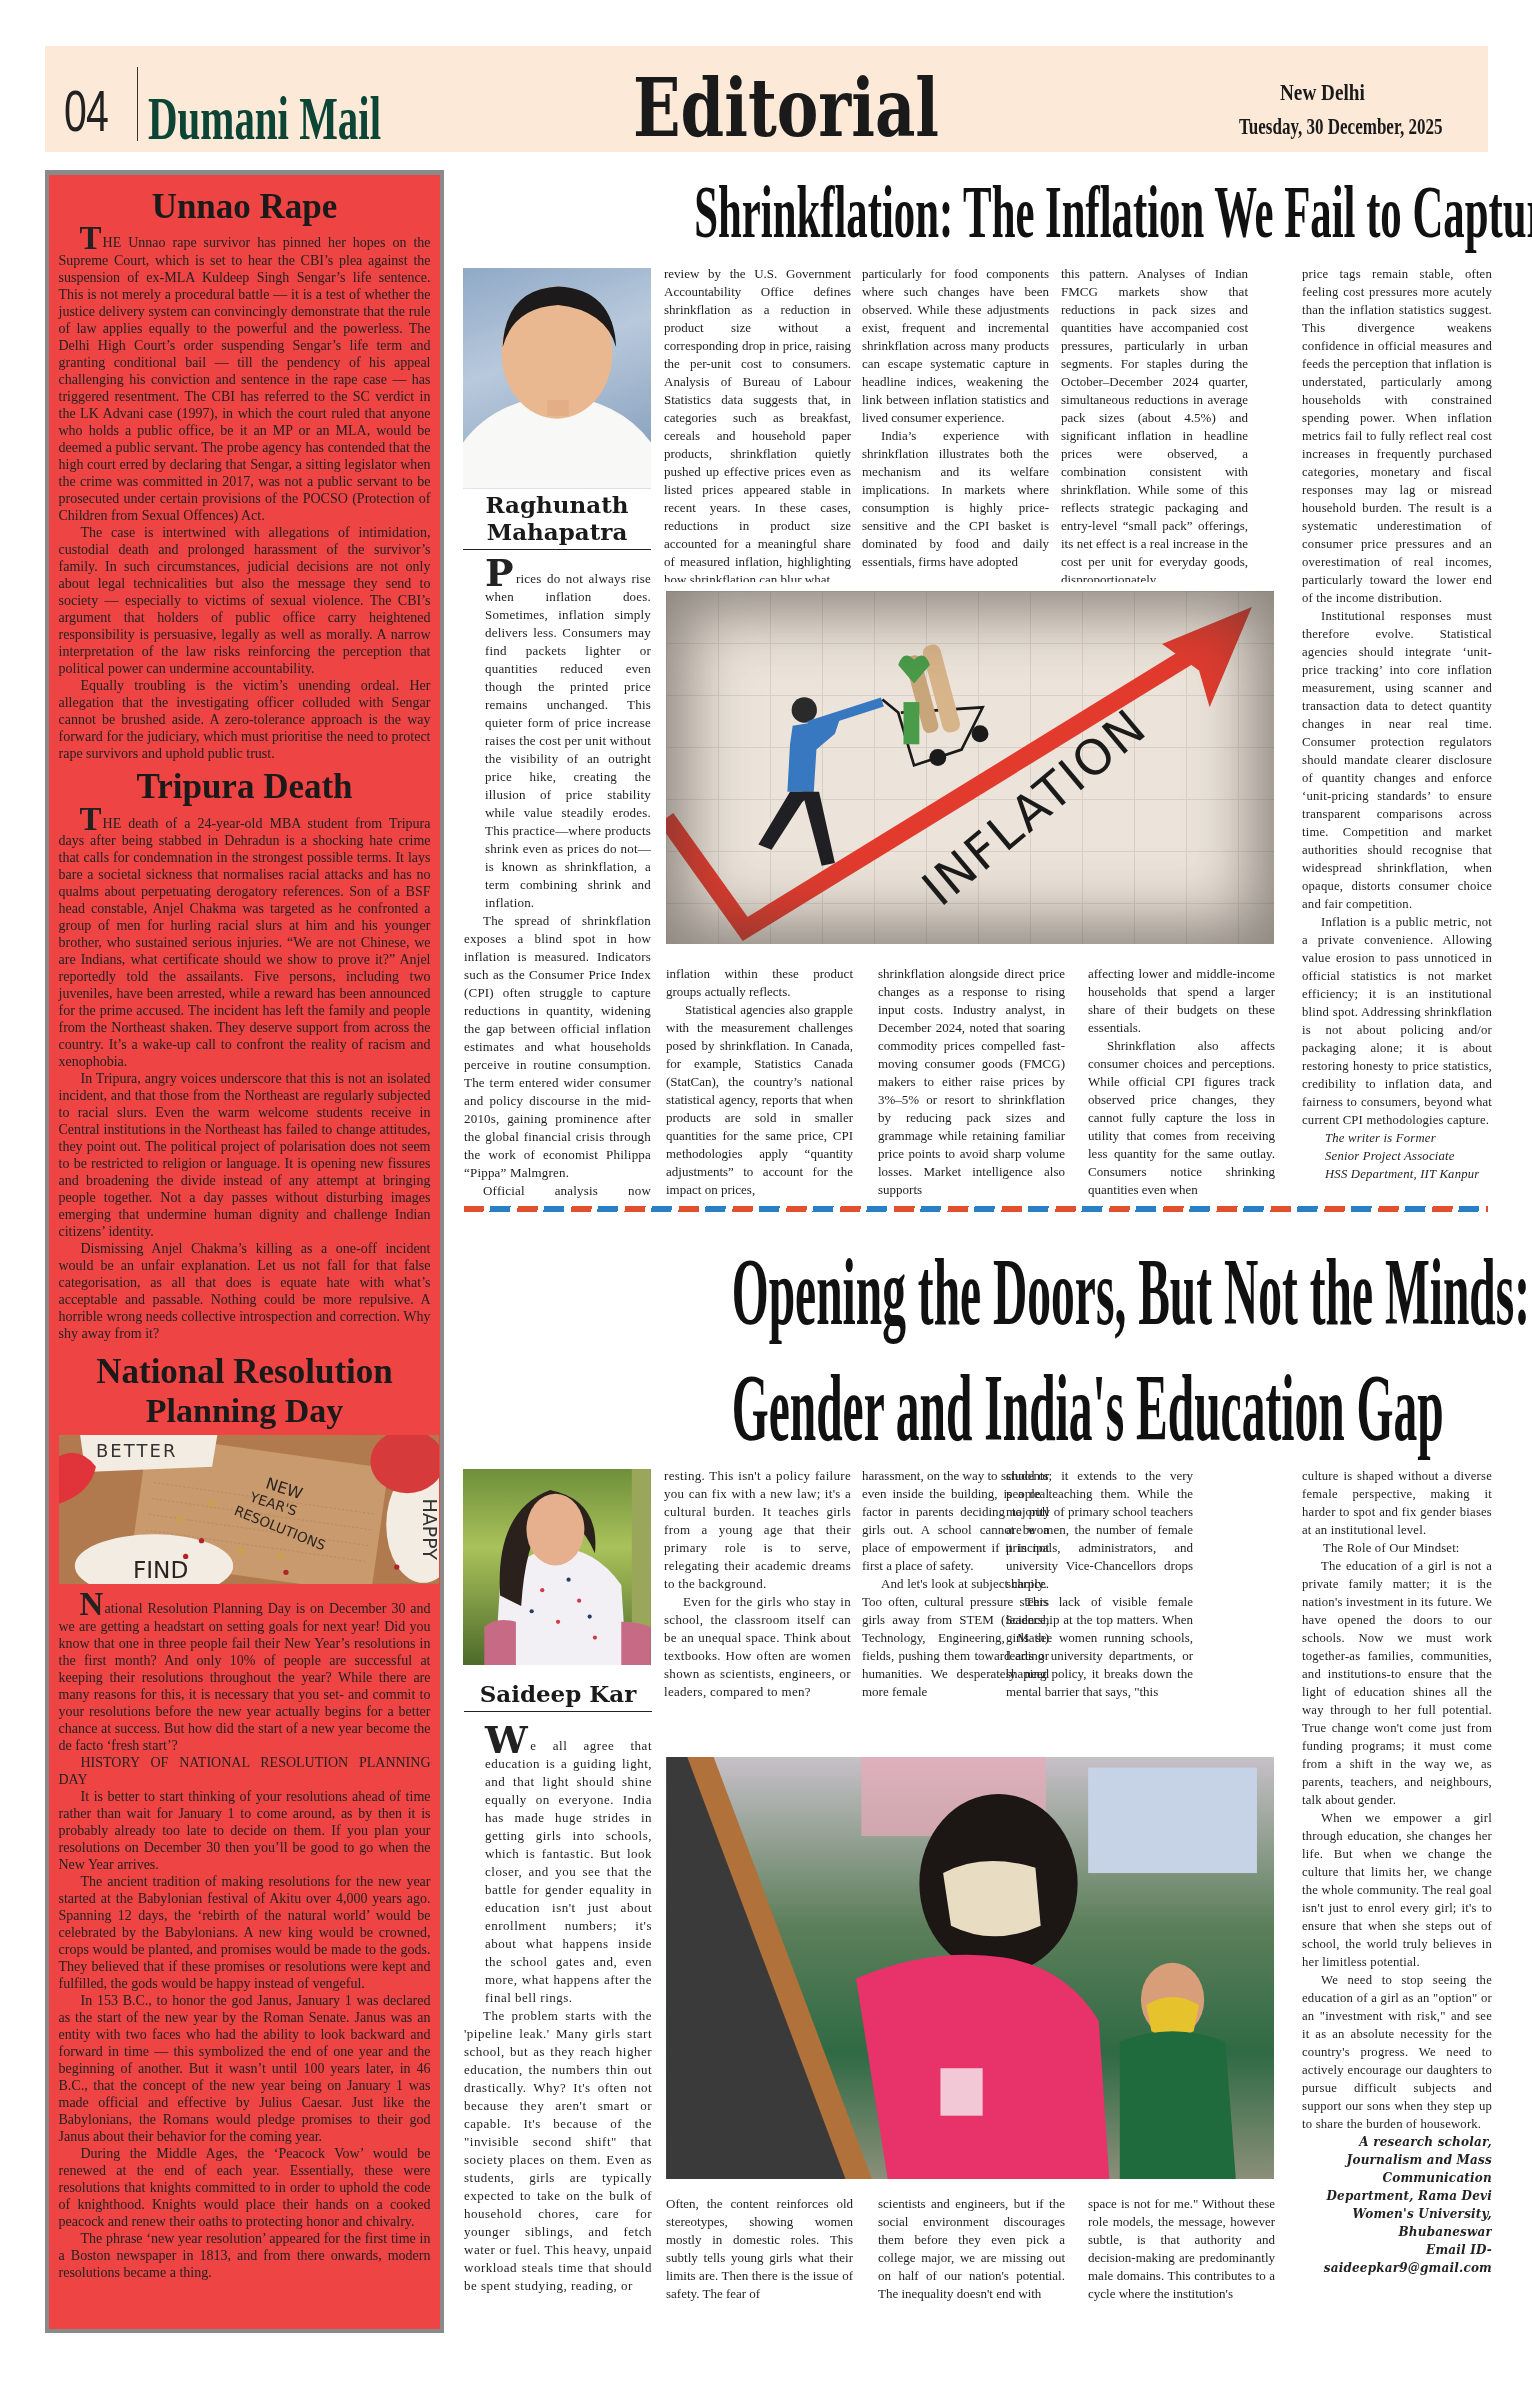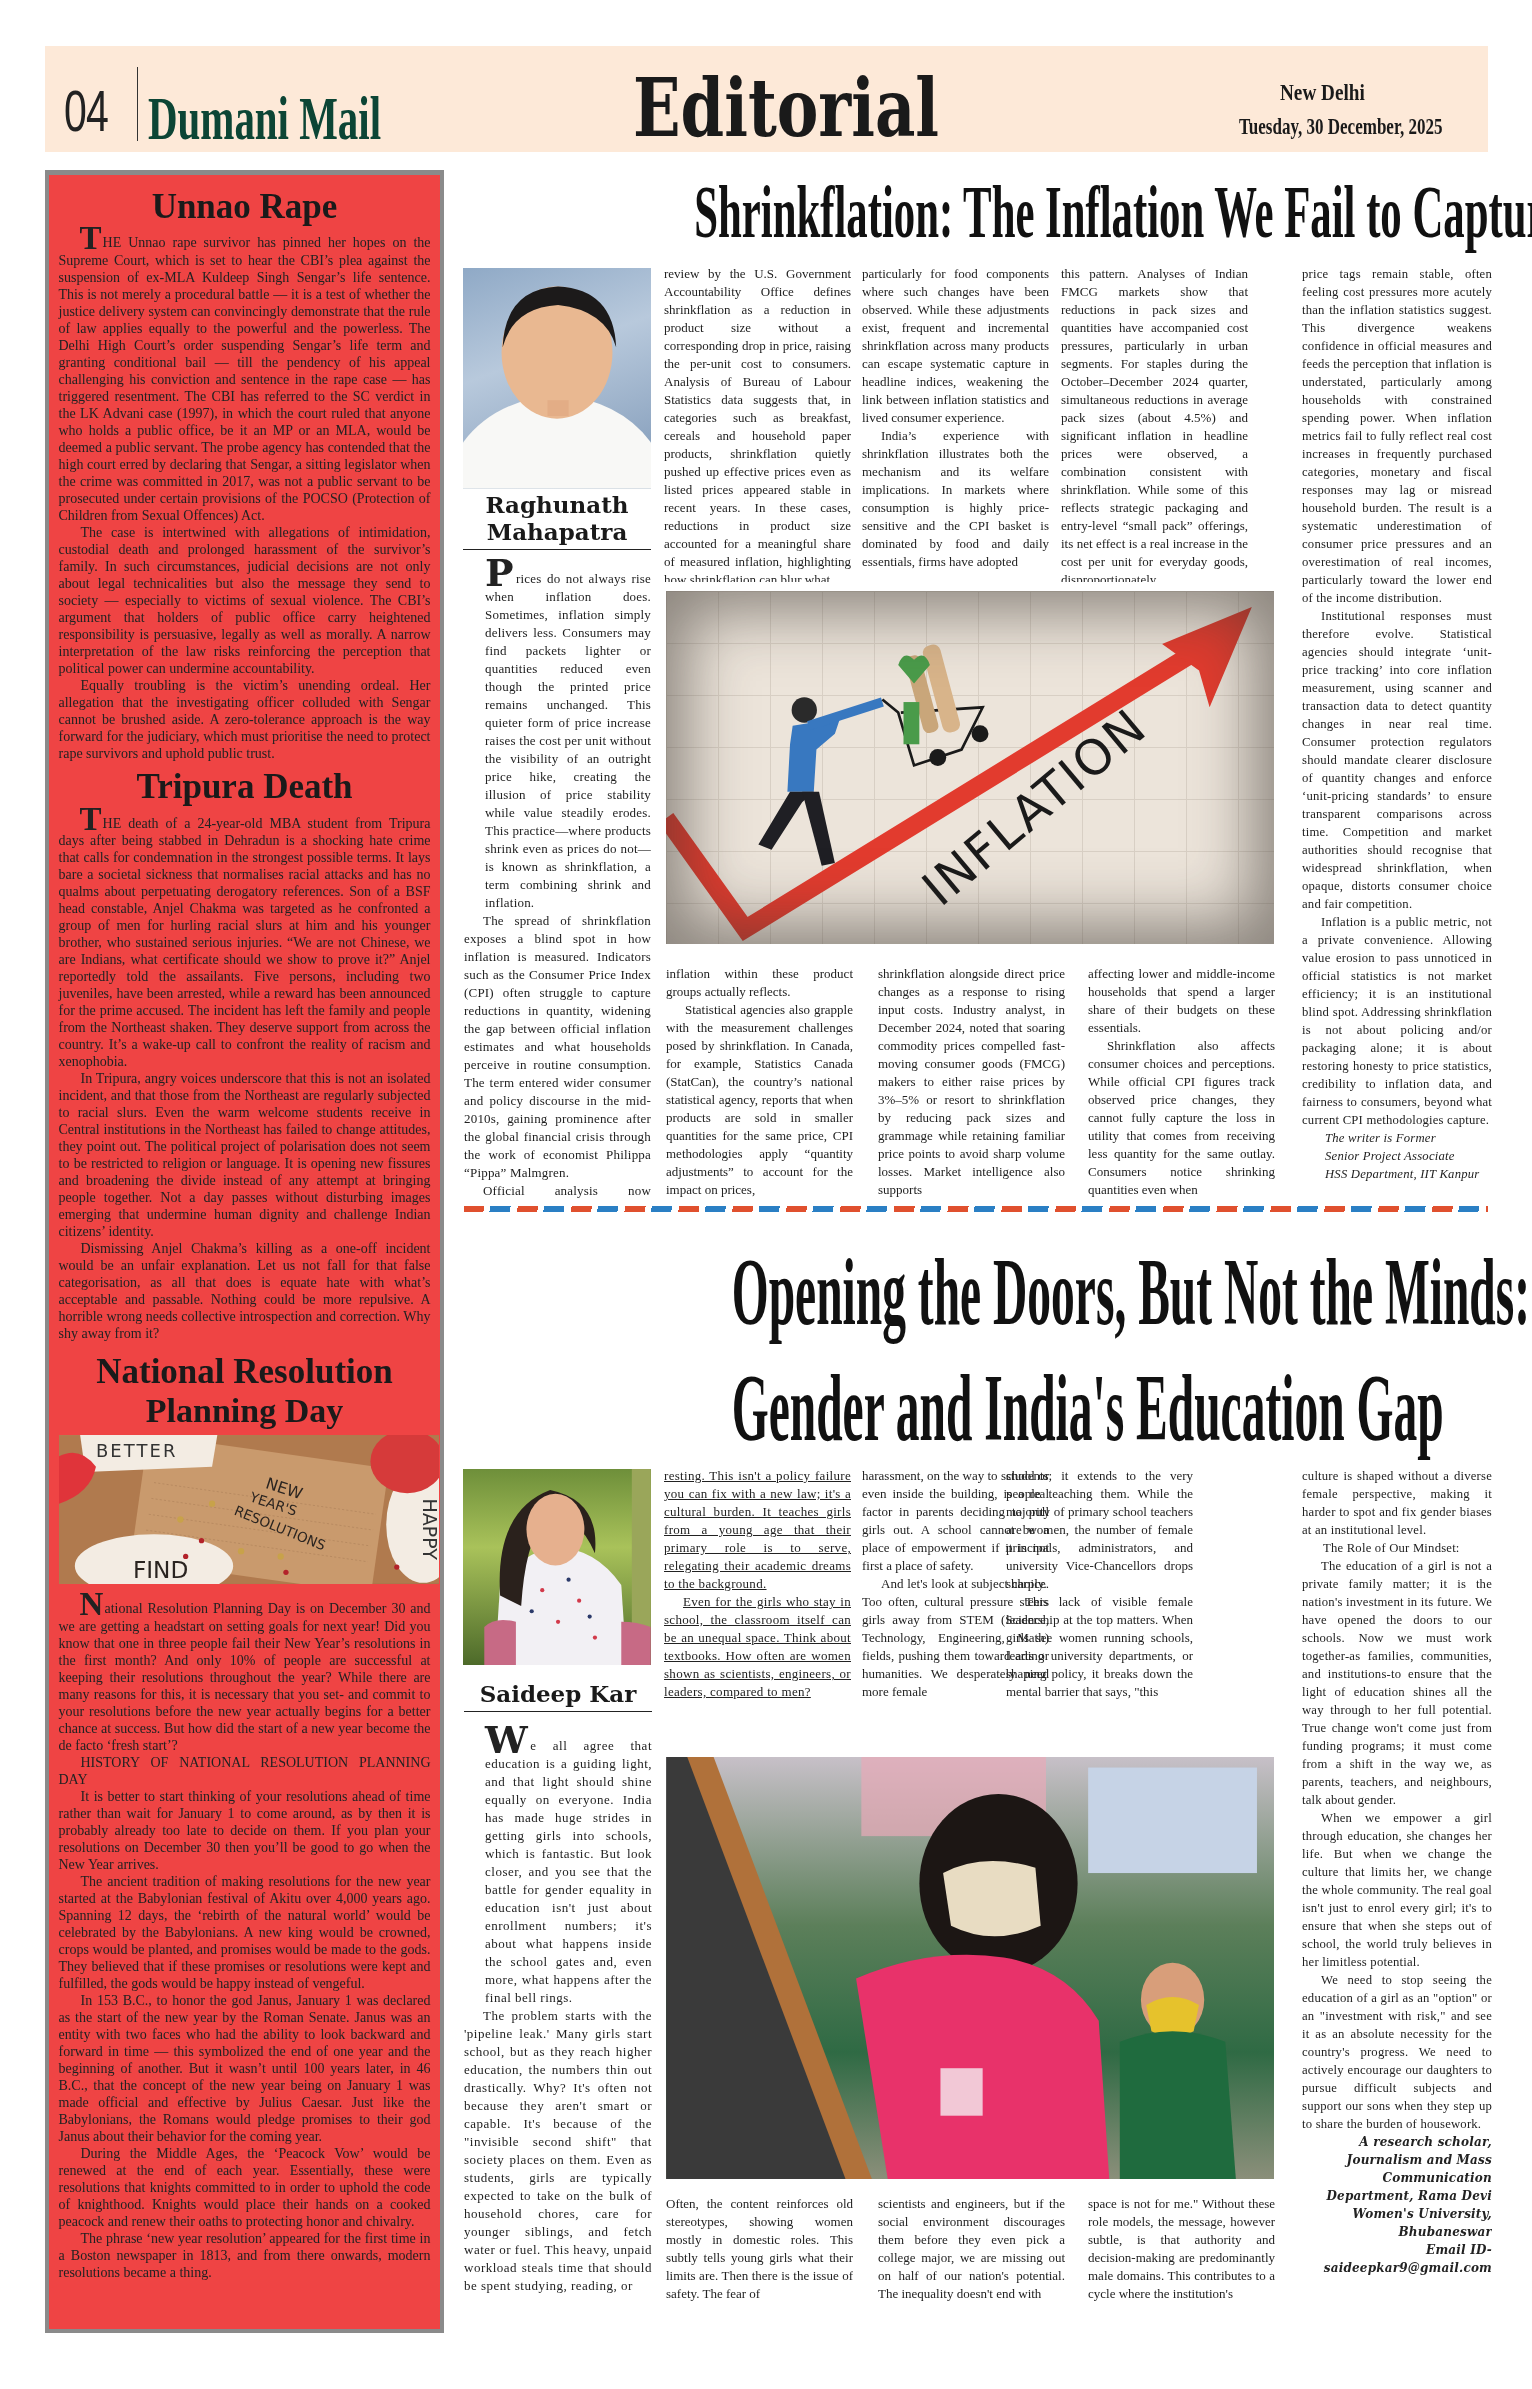--- a/index.html
+++ b/index.html
@@ -231,21 +231,21 @@
       </g>
   </svg>
 </div>
 <div class="byline" style="left:464px; top:1680px; width:188px;">Saideep Kar</div>
 
 <div class="col wide" style="left:464px; top:1725px; width:188px; height:633px; letter-spacing:0.5px;">
   <p class="noindent" style="padding-left:21px"><span class="drop-big">W</span><span>e all agree that education is a guiding light, and that light should shine equally on everyone. India has made huge strides in getting girls into schools, which is fantastic. But look closer, and you see that the battle for gender equality in education isn't just about enrollment numbers; it's about what happens inside the school gates and, even more, what happens after the final bell rings.</span></p>
   <p>The problem starts with the 'pipeline leak.' Many girls start school, but as they reach higher education, the numbers thin out drastically. Why? It's often not because they aren't smart or capable. It's because of the "invisible second shift" that society places on them. Even as students, girls are typically expected to take on the bulk of household chores, care for younger siblings, and fetch water or fuel. This heavy, unpaid workload steals time that should be spent studying, reading, or</p>
 </div>
 
-<div class="col condensed" style="left:664px; top:1467px; width:187px; height:285px; letter-spacing:0.3px;text-decoration:underline;">
+<div class="col condensed" style="left:664px; top:1467px; width:187px; height:285px; letter-spacing:0.3px;">
   <p class="noindent">resting. This isn't a policy failure you can fix with a new law; it's a cultural burden. It teaches girls from a young age that their primary role is to serve, relegating their academic dreams to the background.</p>
   <p>Even for the girls who stay in school, the classroom itself can be an unequal space. Think about textbooks. How often are women shown as scientists, engineers, or leaders, compared to men?</p>
 </div>
 <div class="col condensed" style="left:862px; top:1467px; width:187px; height:285px;">
   <p class="noindent">harassment, on the way to school or even inside the building, is a real factor in parents deciding to pull girls out. A school cannot be a place of empowerment if it is not first a place of safety.</p>
   <p>And let's look at subject choice. Too often, cultural pressure steers girls away from STEM (Science, Technology, Engineering, Math) fields, pushing them toward arts or humanities. We desperately need more female</p>
 </div>
 <div class="col condensed" style="left:1006px; top:1467px; width:187px; height:285px;">
   <p class="noindent">students; it extends to the very people teaching them. While the majority of primary school teachers are women, the number of female principals, administrators, and university Vice-Chancellors drops sharply.</p>
   <p>This lack of visible female leadership at the top matters. When girls see women running schools, leading university departments, or shaping policy, it breaks down the mental barrier that says, "this</p>

